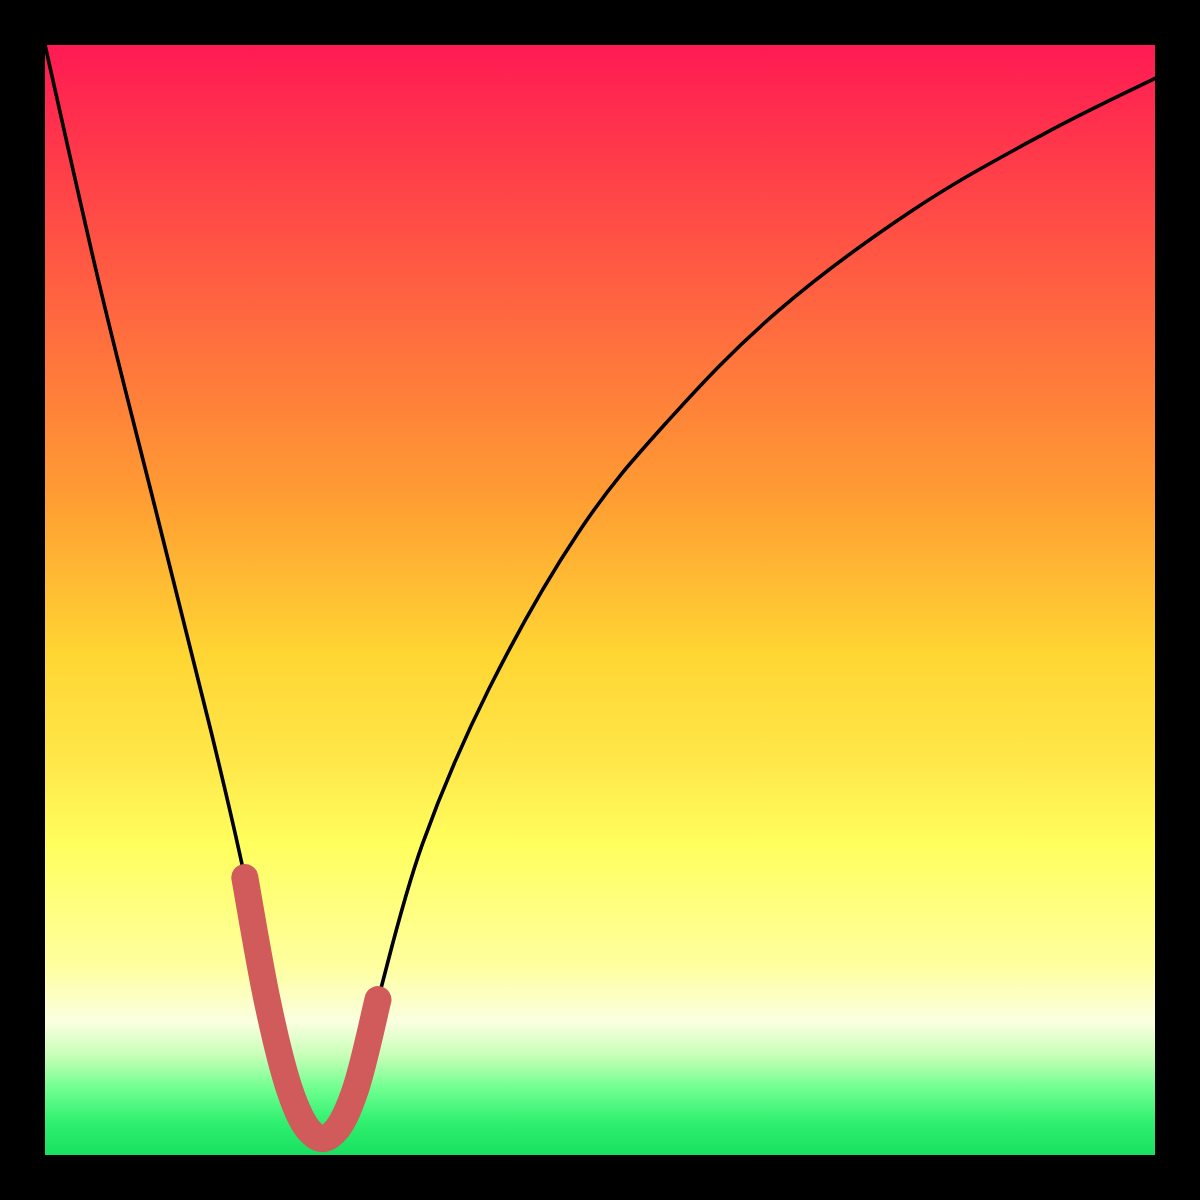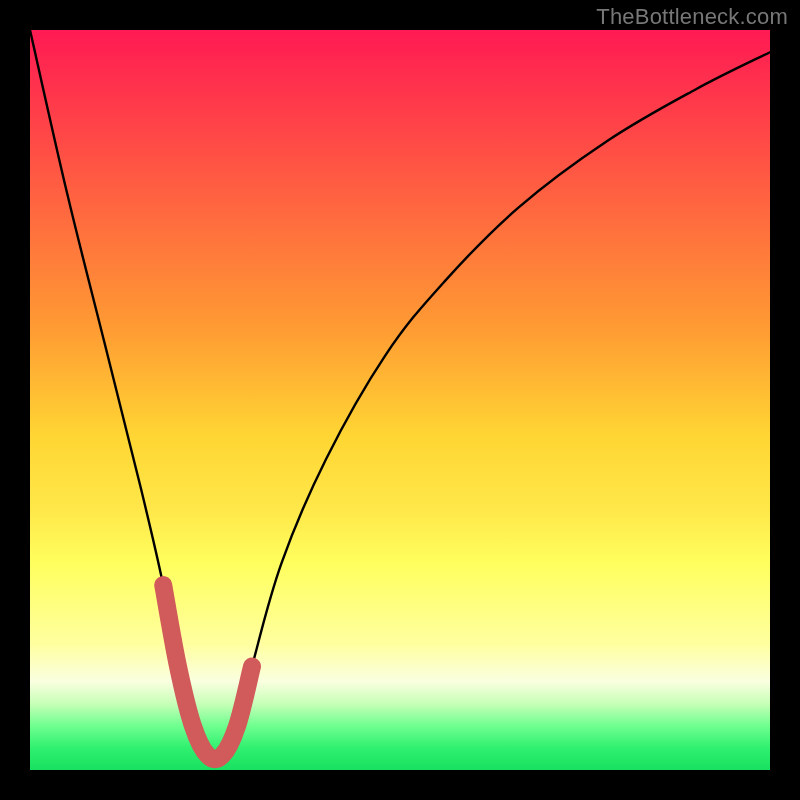--- a/index.html
+++ b/index.html
@@ -69,21 +69,20 @@
     stroke-width: 18;
     fill: none;
     stroke-linecap: round;
     stroke-linejoin: round;
   }
 </style>
 </head>
 <body>
 
 <div class="container">
-  <div class="watermark">TheBottleneck.com</div>
   <div class="plot-area">
     <svg class="curve" viewBox="0 0 740 740">
       <g>
         <path id="curve-main" class="curve-main" d="M 0.00 0.00 C 6.66 29.30, 23.68 106.86, 37.00 162.80 C 50.32 218.74, 60.68 257.52, 74.00 310.80 C 87.32 364.08, 100.34 414.84, 111.00 458.80 C 121.66 502.76, 126.54 523.03, 133.20 555.00 C 139.86 586.97, 142.67 611.09, 148.00 636.40 C 153.33 661.71, 157.47 679.62, 162.80 695.60 C 168.13 711.58, 172.27 719.87, 177.60 725.20 C 182.93 730.53, 187.07 730.53, 192.40 725.20 C 197.73 719.87, 201.87 711.58, 207.20 695.60 C 212.53 679.62, 214.01 665.70, 222.00 636.40 C 229.99 607.10, 238.28 570.10, 251.60 532.80 C 264.92 495.50, 277.35 466.50, 296.00 429.20 C 314.65 391.90, 333.89 357.57, 355.20 325.60 C 376.51 293.63, 390.42 278.24, 414.40 251.60 C 438.38 224.96, 459.10 202.91, 488.40 177.60 C 517.70 152.29, 545.23 132.31, 577.20 111.00 C 609.17 89.69, 636.70 75.18, 666.00 59.20 C 695.30 43.22, 726.68 28.86, 740.00 22.20"></path>
         <path id="curve-thick" class="curve-thick" d="M 133.20 555.00 C 135.86 569.65, 142.67 611.09, 148.00 636.40 C 153.33 661.71, 157.47 679.62, 162.80 695.60 C 168.13 711.58, 172.27 719.87, 177.60 725.20 C 182.93 730.53, 187.07 730.53, 192.40 725.20 C 197.73 719.87, 201.87 711.58, 207.20 695.60 C 212.53 679.62, 219.34 647.06, 222.00 636.40"></path>
       </g>
     </svg>
   </div>
 </div>
 

